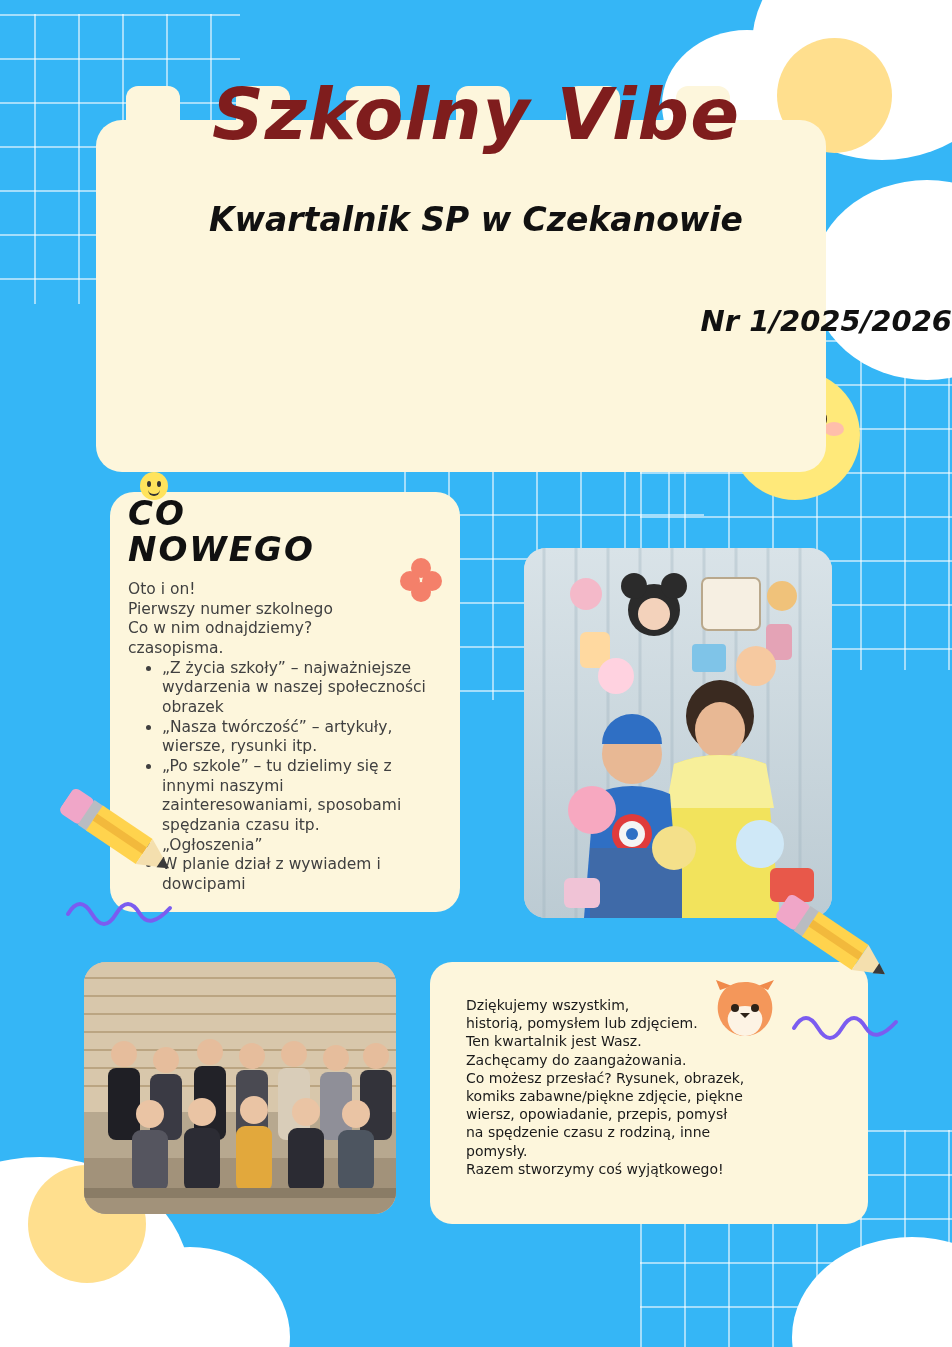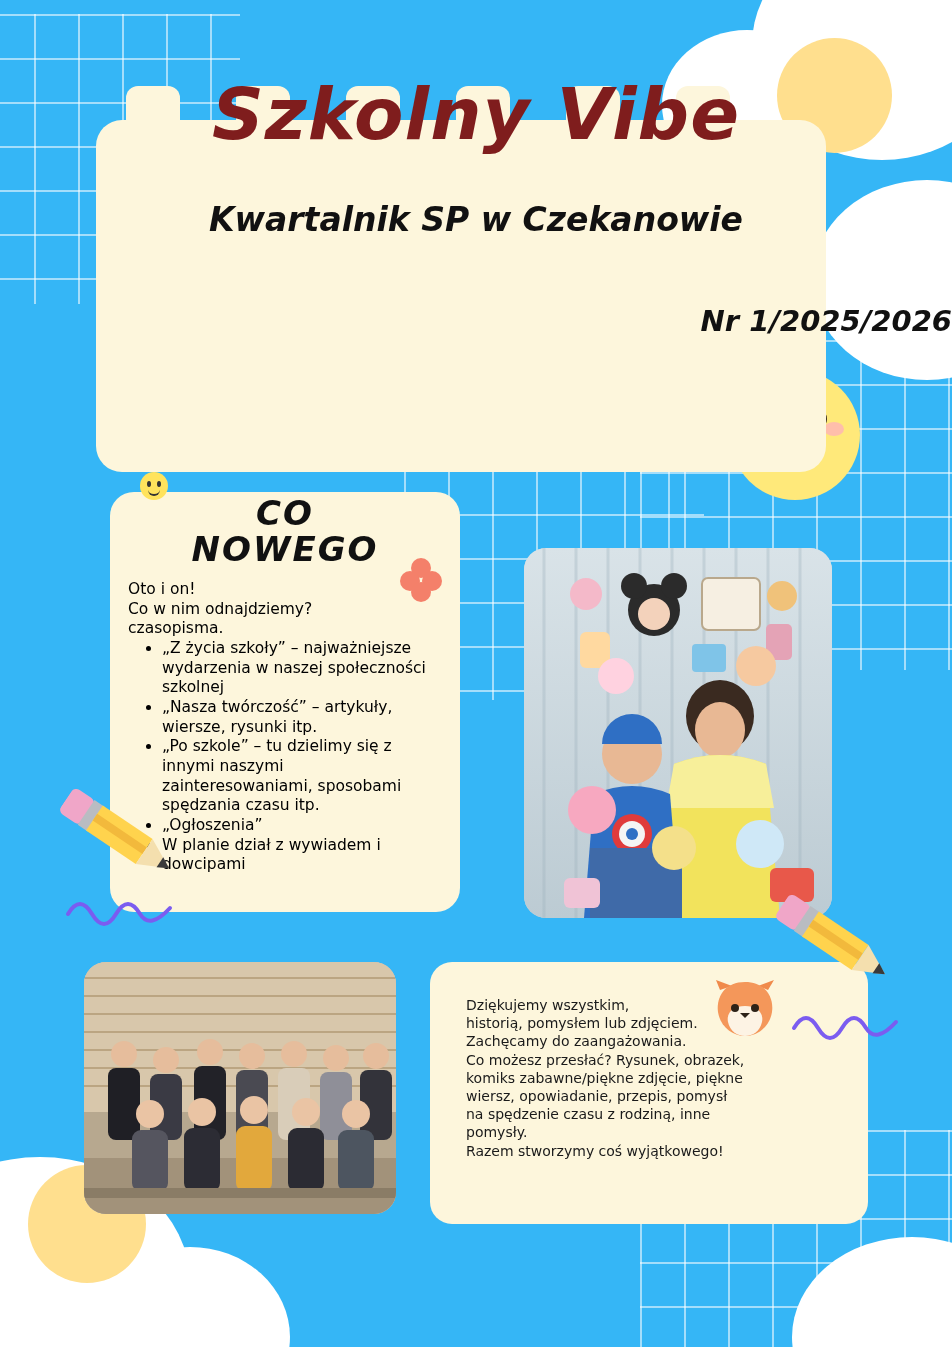--- a/index.html
+++ b/index.html
@@ -166,35 +166,36 @@
     width: 350px;
     height: 420px;
     background: #fdf6dc;
     border-radius: 24px;
   }
   #news-heading {
     position: absolute;
     left: 110px;
     top: 496px;
     width: 350px;
-    text-align: center;
+    text-align: left;
     font-size: 34px;
     font-weight: bold;
     font-style: italic;
     color: #111;
     line-height: 1.05;
     letter-spacing: 2px;
+    padding-left: 18px;
   }
   #news-body {
     position: absolute;
     left: 128px;
     top: 580px;
     width: 300px;
     font-size: 15.5px;
-    color: #000000;
+    color: #404040;
     line-height: 1.27;
   }
   #news-body p { margin: 0; }
   #news-body ul {
     margin: 0;
     padding-left: 34px;
     list-style-type: disc;
   }
   #news-body li { margin: 0; }
 
@@ -343,24 +344,25 @@
       <div class="sm"></div>
   </div>
 
   <div id="news-heading">
     <div>CO</div>
     <div>NOWEGO</div>
   </div>
 
   <div id="news-body">
     <p>Oto i on!</p>
+    <p>Pierwszy numer szkolnego</p>
     <p>Co w nim odnajdziemy?</p>
     <p>czasopisma.</p>
     <ul>
-      <li>„Z życia szkoły” – najważniejsze wydarzenia w naszej społeczności szkolnej</li>
+      <li>„Z życia szkoły” – najważniejsze wydarzenia w naszej społeczności obrazek</li>
       <li>„Nasza twórczość” – artykuły, wiersze, rysunki itp.</li>
       <li>„Po szkole” – tu dzielimy się z innymi naszymi zainteresowaniami, sposobami spędzania czasu itp.</li>
       <li>„Ogłoszenia”</li>
       <li>W planie dział z wywiadem i dowcipami</li>
     </ul>
   </div>
 
   <div id="flower">
     <span class="p1"></span>
       <span class="p2"></span>
@@ -469,20 +471,21 @@
           <rect x="254" y="168" width="36" height="62" rx="9" fill="#4d5560"></rect>
       </g>
       <rect x="0" y="226" width="312" height="10" fill="#8a7c66"></rect>
     </svg>
   </div>
 
   <div id="thanks-card"></div>
   <div id="thanks-body">
     <p>Dziękujemy wszystkim,</p>
     <p>historią, pomysłem lub zdjęciem.</p>
+    <p>Ten kwartalnik jest Wasz.</p>
     <p>Zachęcamy do zaangażowania.</p>
     <p>Co możesz przesłać? Rysunek, obrazek,</p>
     <p>komiks zabawne/piękne zdjęcie, piękne</p>
     <p>wiersz, opowiadanie, przepis, pomysł</p>
     <p>na spędzenie czasu z rodziną, inne</p>
     <p>pomysły.</p>
     <p>Razem stworzymy coś wyjątkowego!</p>
   </div>
 
   <div id="fox">

